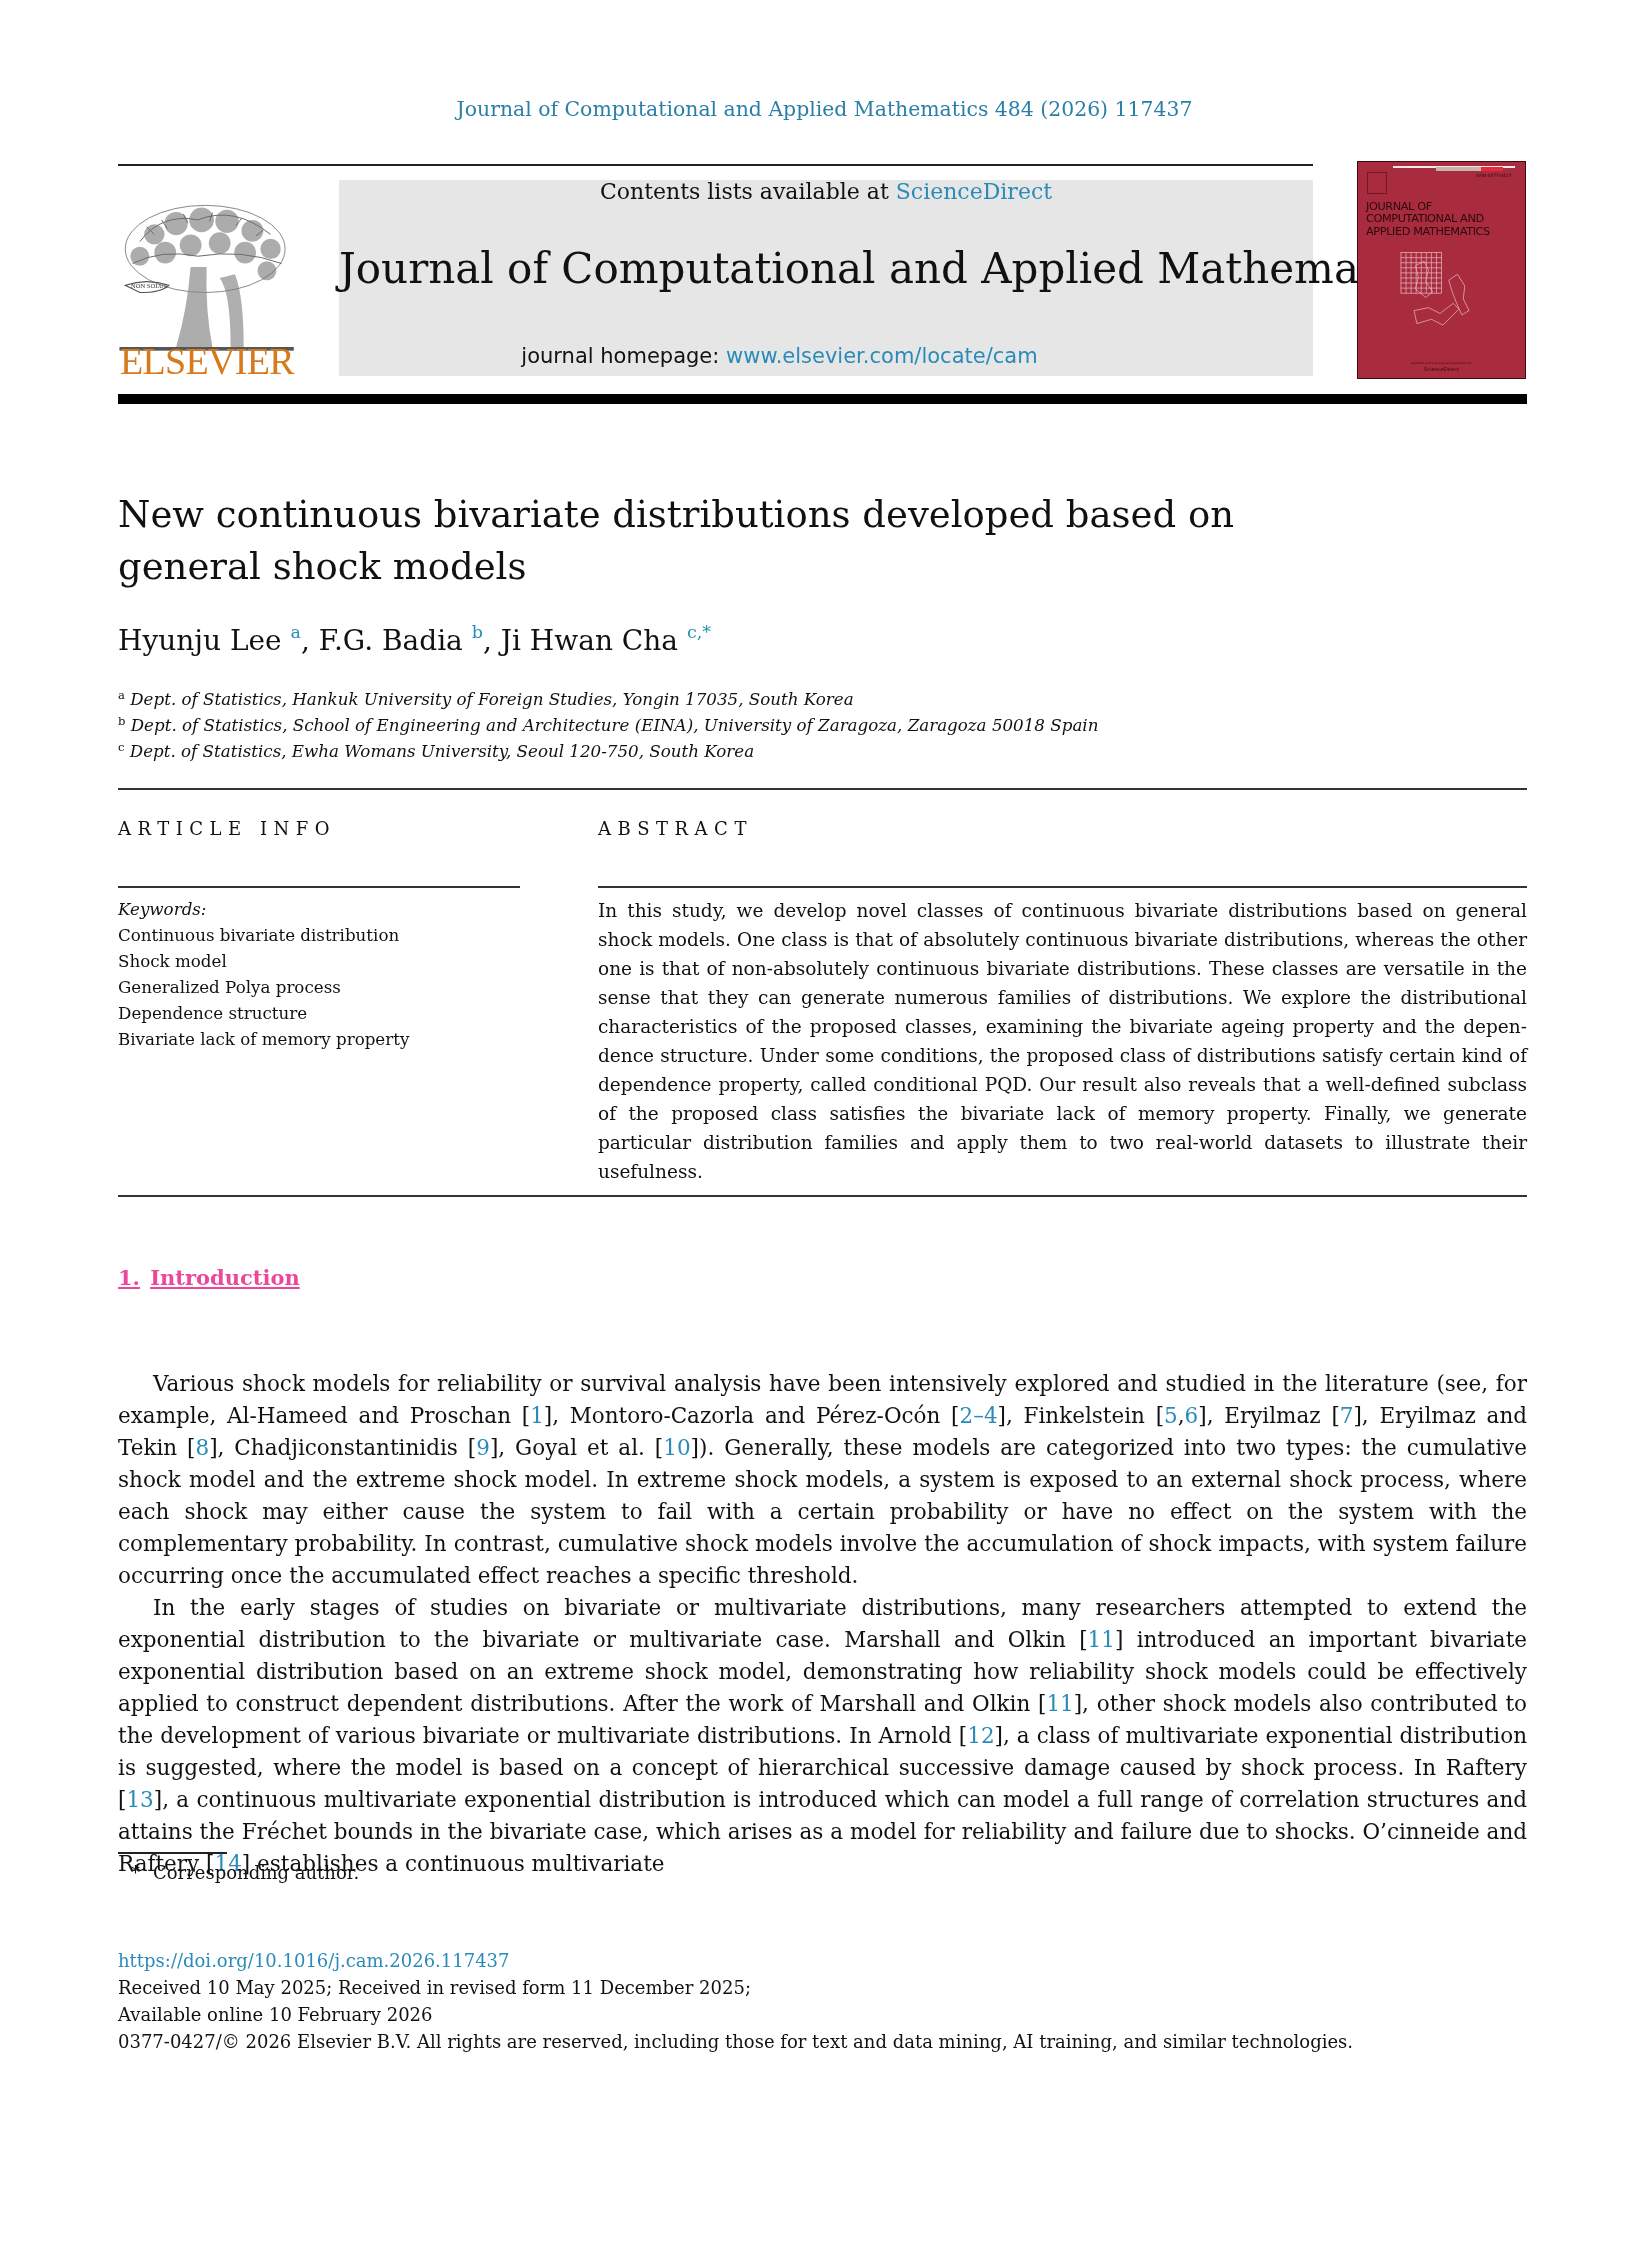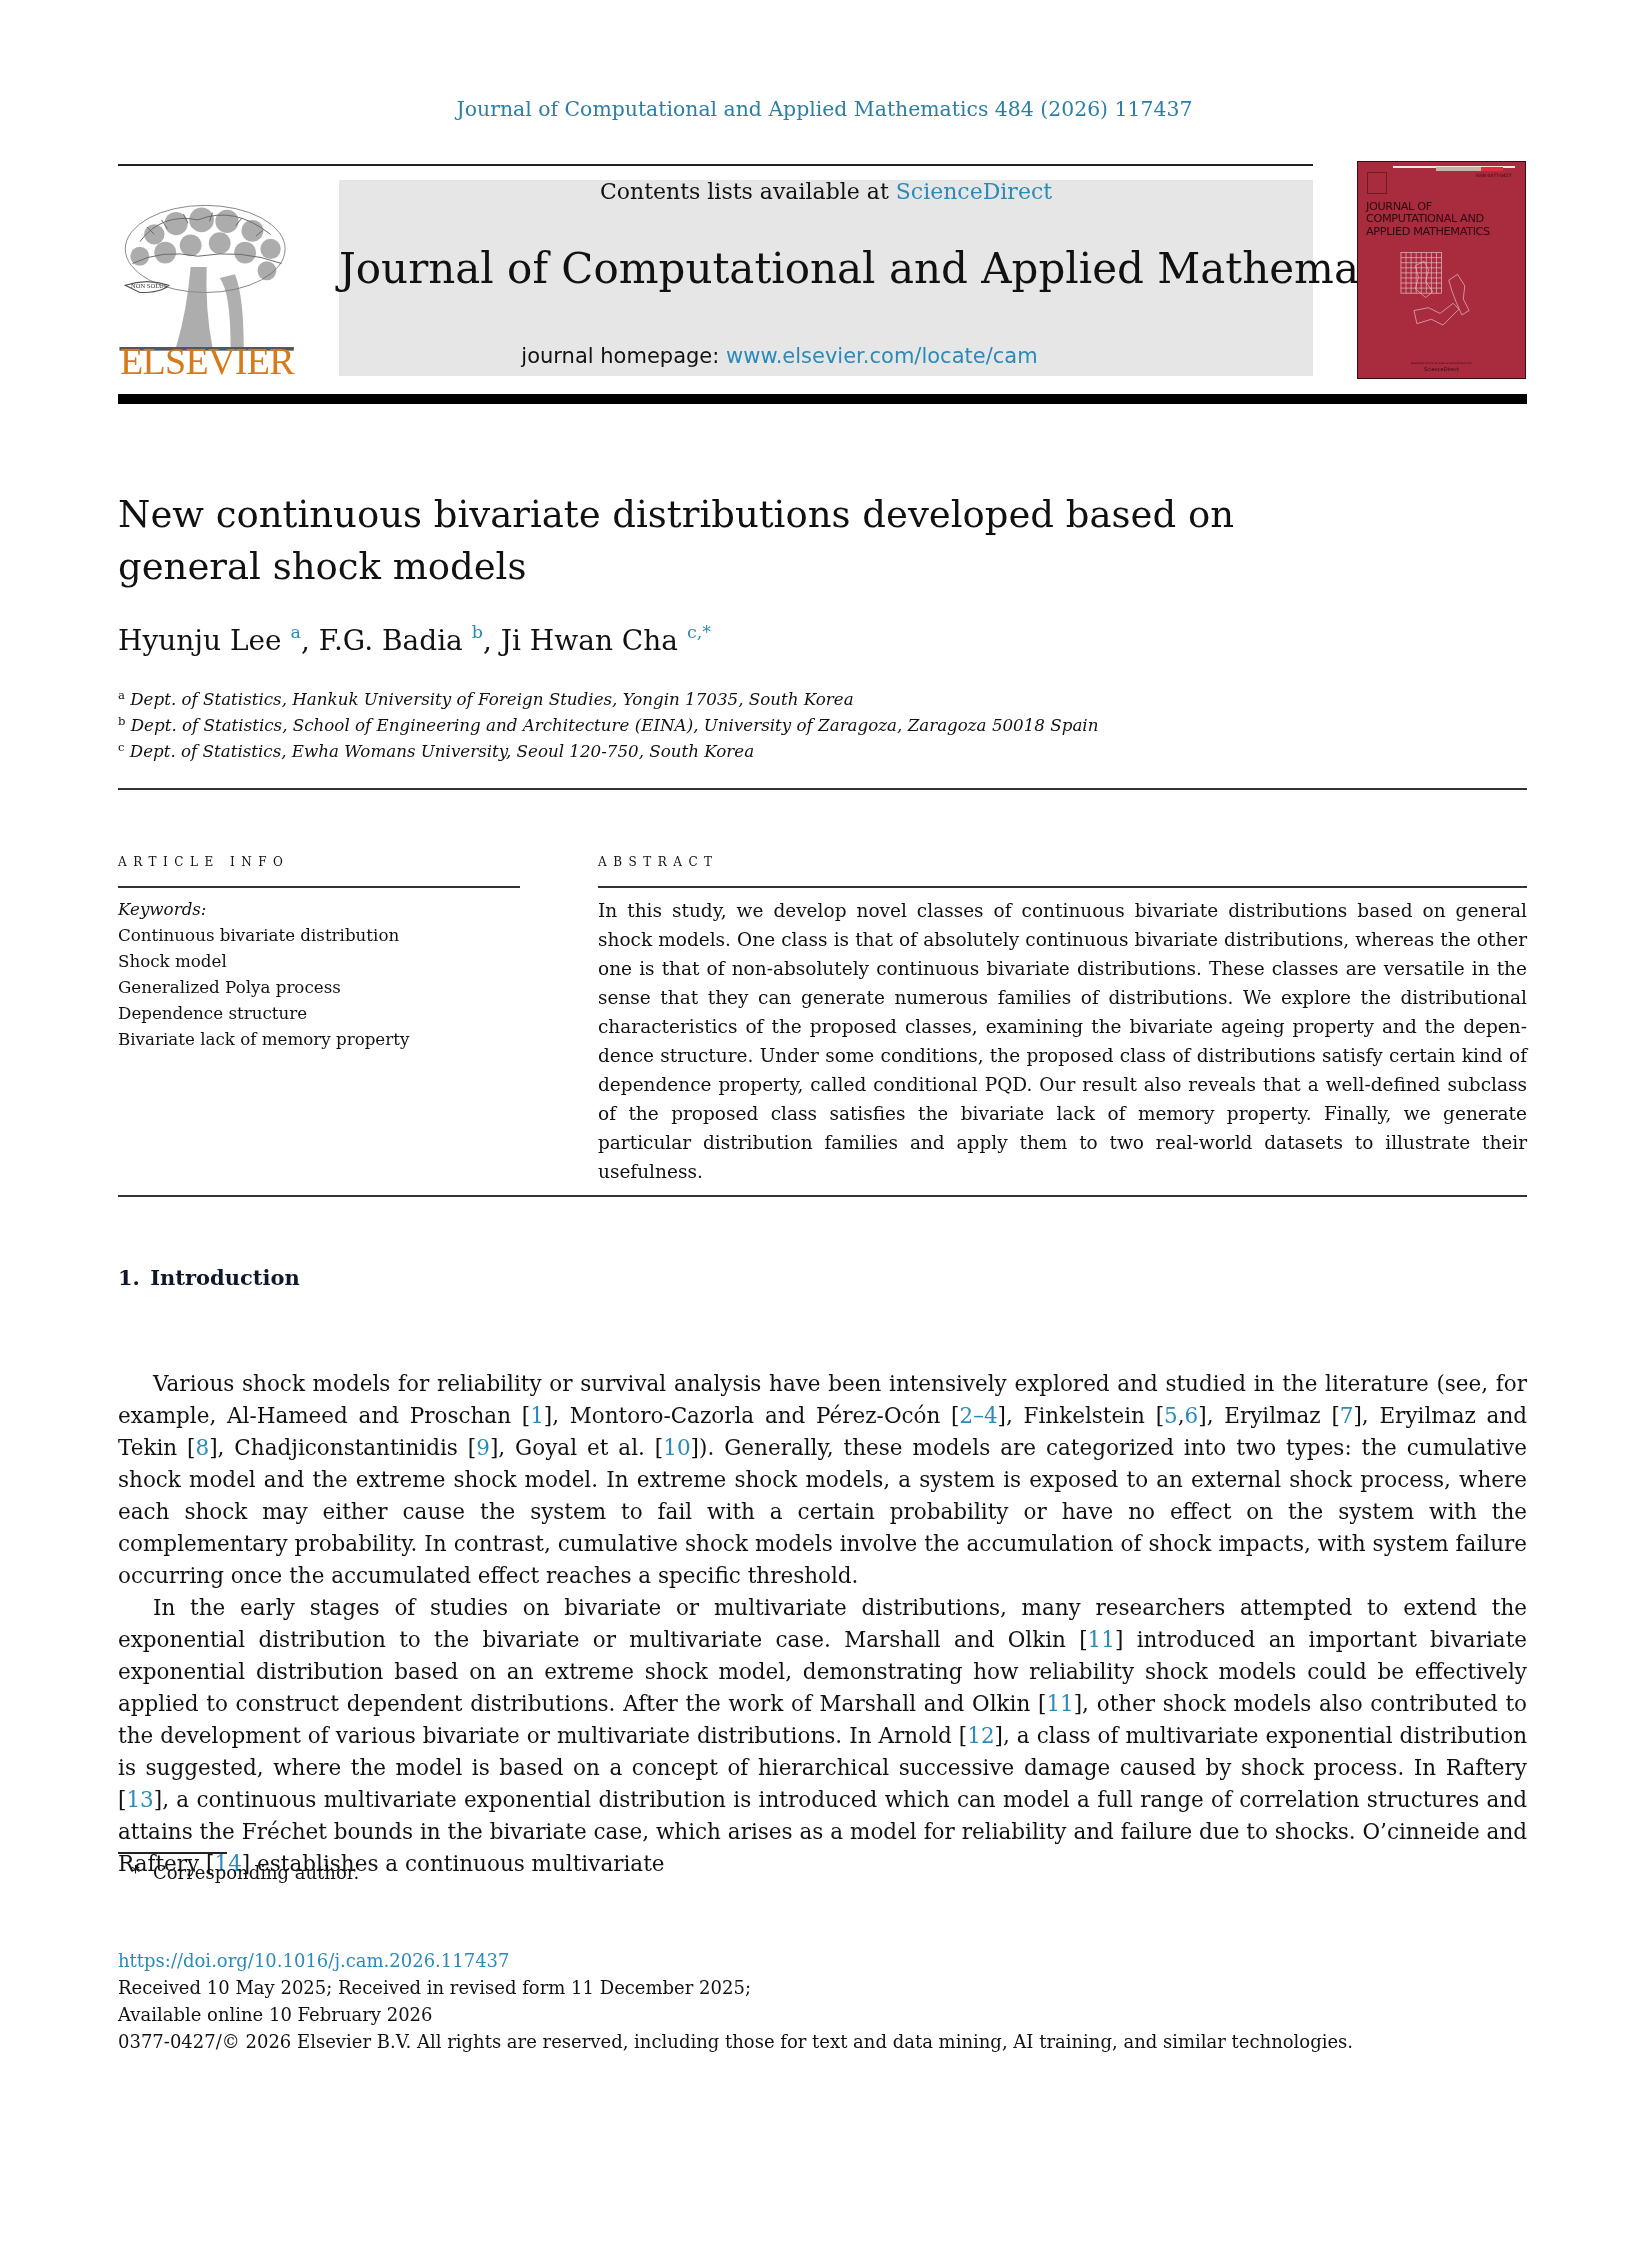--- a/index.html
+++ b/index.html
@@ -62,35 +62,35 @@
     left: 118px; top: 489px; width: 1236px;
     font-size: 37px; line-height: 52px; color: #111;
   }
   .authors { left: 118px; top: 624px; font-size: 28px; color: #111; white-space: nowrap; }
   .authors sup { font-size: 17.5px; color: #2a8ab8; vertical-align: 11.6px; line-height: 0; }
   .affils { left: 118px; top: 686px; font-size: 16.7px; line-height: 26px; font-style: italic; color: #111; }
   .affils sup { font-size: 11.6px; font-style: normal; vertical-align: 5.8px; line-height: 0; }
 
   .rule-1 { left: 118px; width: 1409px; top: 788px; height: 1.5px; background: #333; }
 
-  .sec-label { top: 818px; font-size: 12px; letter-spacing: 6.5px; color: #111; margin-top: 37px; }
+  .sec-label { top: 818px; font-size: 18px; letter-spacing: 6.5px; color: #111; }
   .rule-ai { left: 118px; width: 402px; top: 886px; height: 1.5px; background: #333; }
   .rule-ab { left: 598px; width: 929px; top: 886px; height: 1.5px; background: #333; }
 
   .keywords { left: 118px; top: 896px; font-size: 16.7px; line-height: 26px; color: #111; }
   .keywords .kw-label { font-style: italic; }
 
   .abstract {
     left: 598px; top: 896px; width: 929px;
     font-size: 18.5px; line-height: 29px; text-align: justify; color: #111;
     hyphens: manual;
   }
   .rule-2 { left: 118px; width: 1409px; top: 1195px; height: 1.5px; background: #333; }
 
-  .intro-h { left: 118px; top: 1265px; font-size: 21px; font-weight: bold; color: #0f172a; }
+  .intro-h { left: 118px; top: 1265px; font-size: 21px; font-weight: bold; color: #ec4899; text-decoration: underline; }
   .intro-h .num { margin-right: 10.2px; }
 
   .body-text {
     left: 118px; top: 1328px; width: 1409px;
     font-size: 21.5px; line-height: 32px; color: #111; text-align: justify; margin-top: 40px;
   }
   .body-text p { margin: 0; text-indent: 35px; }
 
   .fn-rule { left: 118px; width: 109px; top: 1852px; height: 1.5px; background: #222; }
   .footnotes { left: 118px; top: 1859px; font-size: 18px; line-height: 28px; color: #111; }

